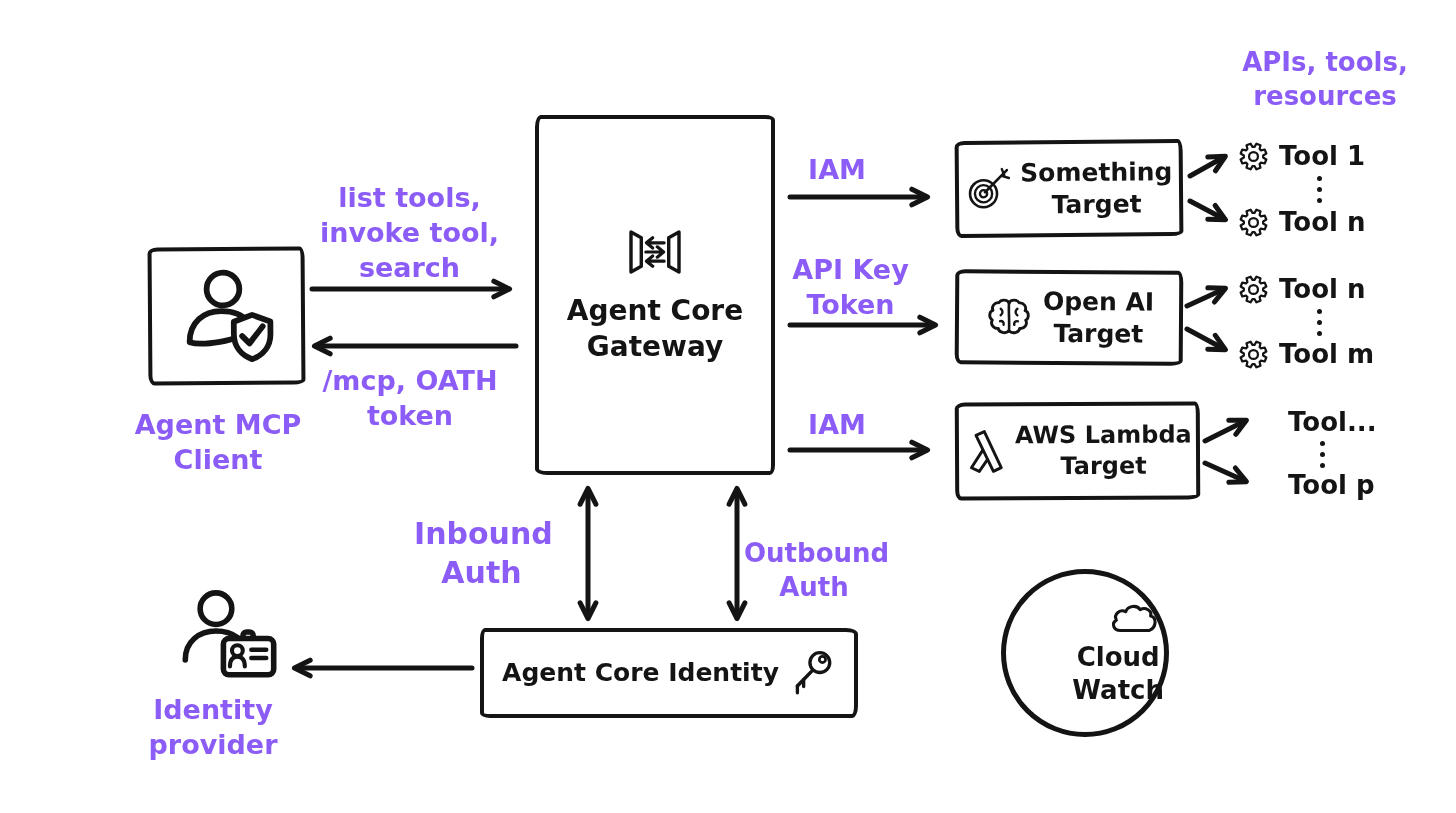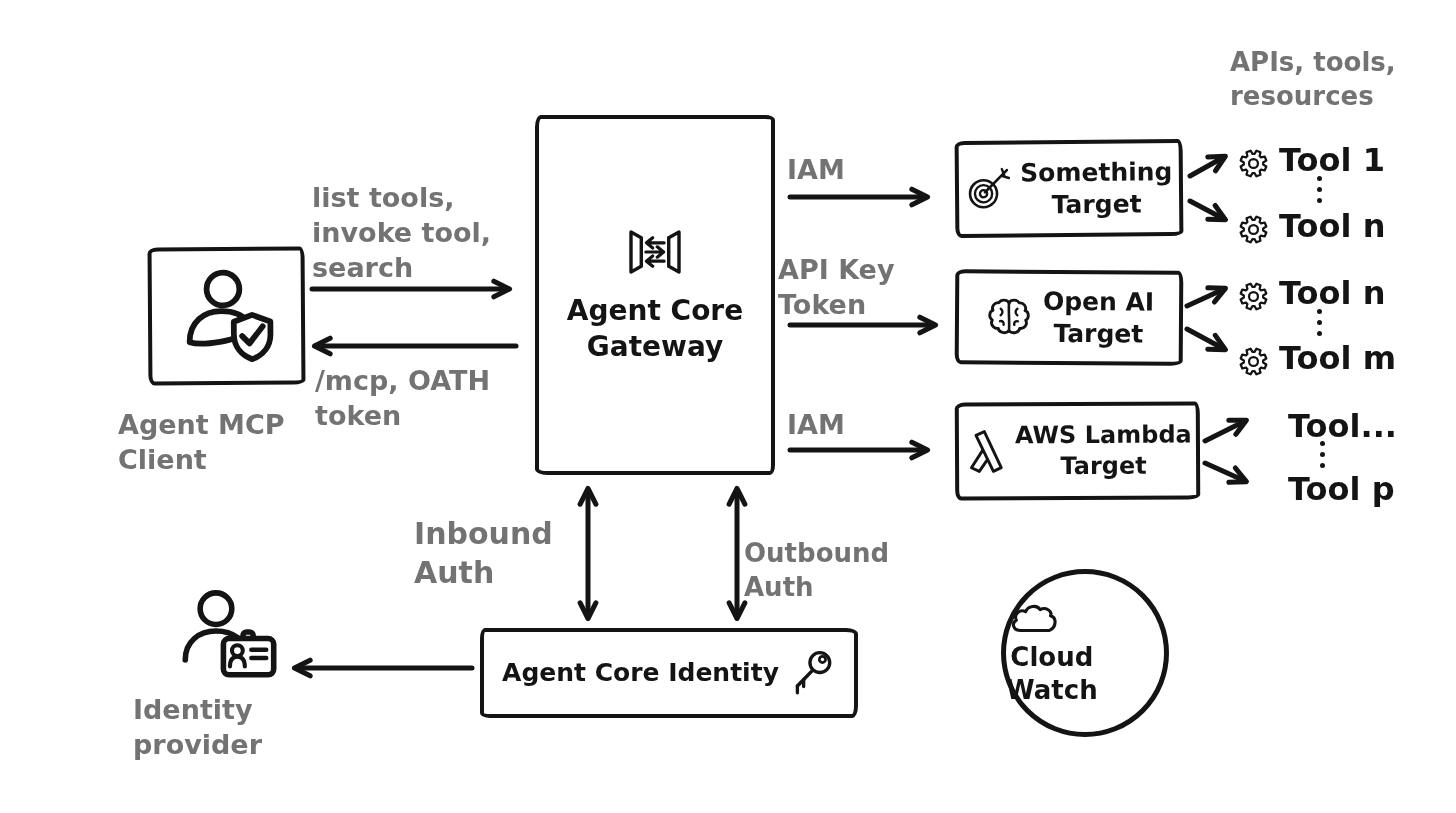--- a/index.html
+++ b/index.html
@@ -1,29 +1,29 @@
 <!DOCTYPE html>
 <html><head>
 <meta charset="utf-8">
 <style>
   html,body{margin:0;padding:0;background:#fff;}
   #canvas{position:relative;width:1456px;height:813px;background:#fff;overflow:hidden;
           font-family:"DejaVu Sans",sans-serif;color:#141414;}
-  .lbl{position:absolute;font-weight:700;line-height:1.3;color:#737373;white-space:nowrap;}
+  .lbl{position:absolute;font-weight:700;text-align:center;line-height:1.3;color:#8b5cf6;white-space:nowrap;}
   .sketch{position:absolute;border:4px solid #141414;background:#fff;
           border-radius:10px 5px 12px 6px/6px 12px 5px 10px;box-sizing:border-box;}
   .node-content{width:100%;height:100%;display:flex;align-items:center;justify-content:center;gap:9px;}
   .node-text{font-weight:700;text-align:center;line-height:1.28;}
   svg.icon{flex:0 0 auto;display:block;}
-  .tool-row{position:absolute;display:flex;align-items:flex-end;gap:10px;font-weight:700;font-size:32px;}
+  .tool-row{position:absolute;display:flex;align-items:flex-start;gap:10px;font-weight:700;font-size:26px;}
   .vdots{position:absolute;display:flex;flex-direction:column;gap:6px;}
   .vdots i{width:5px;height:5px;border-radius:50%;background:#141414;}
   #wires{position:absolute;left:0;top:0;}
   .circle-node{position:absolute;border:5px solid #141414;border-radius:50%;background:#fff;
-               display:flex;flex-direction:column;align-items:flex-start;justify-content:center;box-sizing:border-box;}
+               display:flex;flex-direction:column;align-items:flex-end;justify-content:center;box-sizing:border-box;}
 </style>
 </head>
 <body>
 
 <div id="canvas">
 
   <svg id="wires" width="1456" height="813">
     <defs>
       <marker id="ah" viewBox="0 0 14 14" refX="11" refY="7" markerWidth="22" markerHeight="22" markerUnits="userSpaceOnUse" orient="auto-start-reverse">
         <path d="M2 2 L12 7 L2 12" fill="none" stroke="#141414" stroke-width="3.2" stroke-linecap="round" stroke-linejoin="round"></path>

